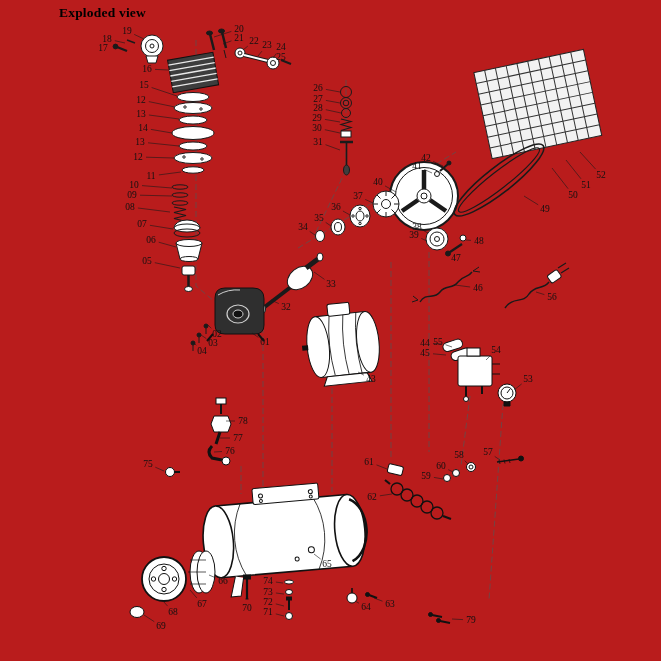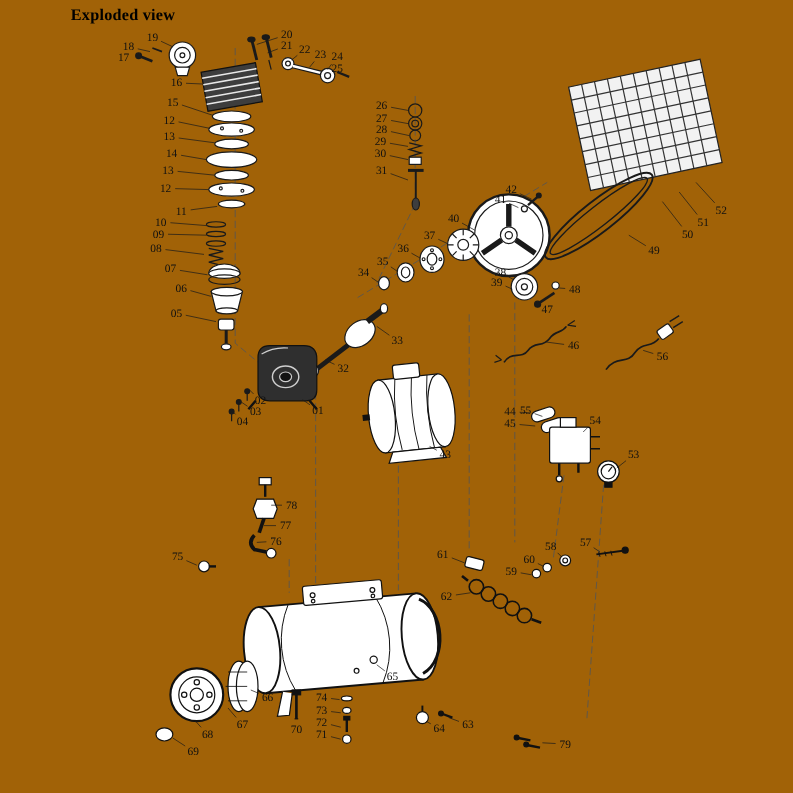--- a/index.html
+++ b/index.html
@@ -2,21 +2,21 @@
 <html><head>
 <meta charset="utf-8">
 <style>
   * { margin: 0; padding: 0; box-sizing: border-box; }
   html, body { background: #ffffff; }
   body { font-family: "Liberation Serif", serif; }
   .stage {
     position: relative;
     width: 661px;
     height: 661px;
-    background: #a16207;
+    background: #b91c1c;
     overflow: hidden;
   }
   .title {
     position: absolute;
     left: 59px;
     top: 5px;
     font-size: 13.5px;
     font-weight: bold;
     color: #000;
     letter-spacing: 0.2px;

